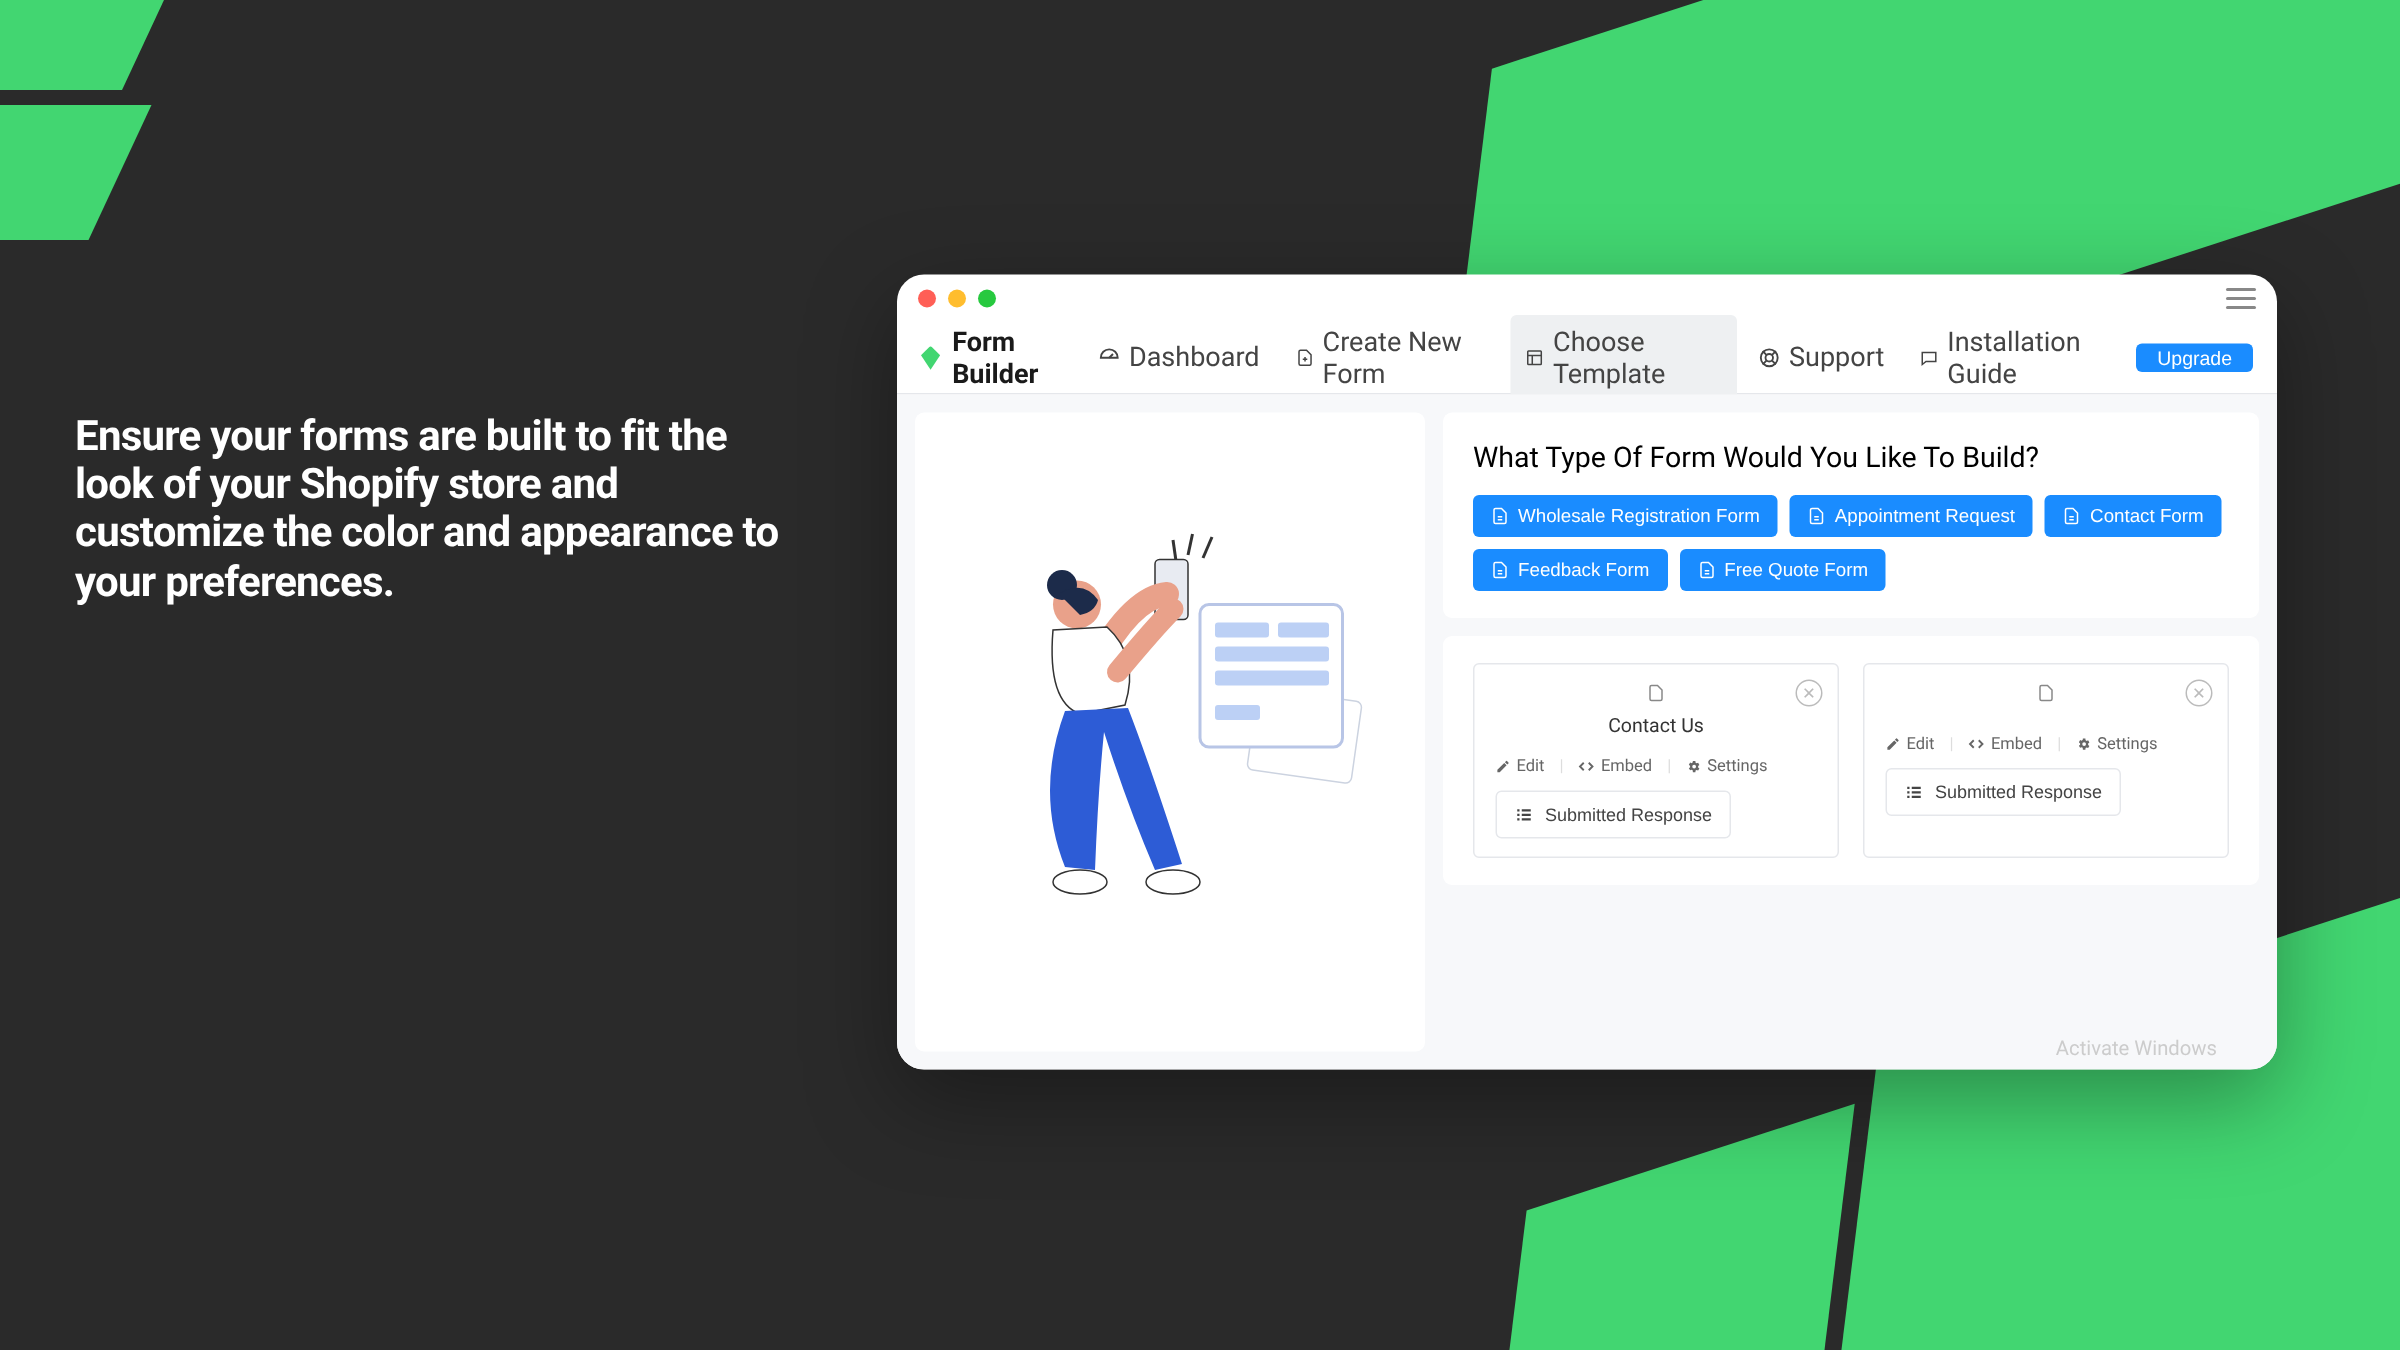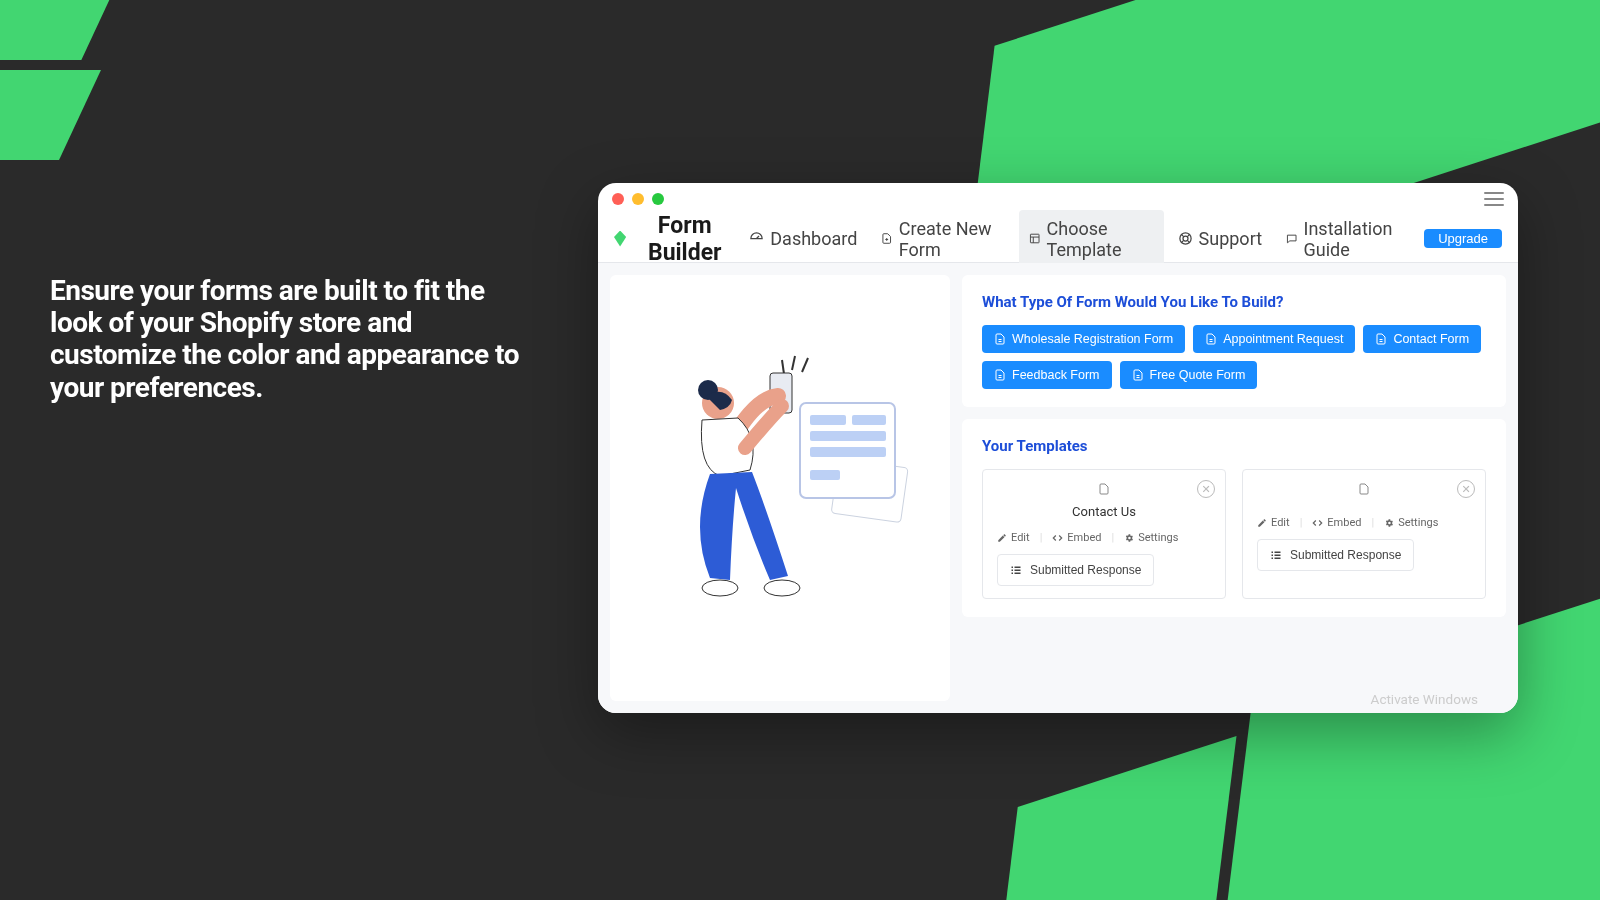--- a/index.html
+++ b/index.html
@@ -60,21 +60,21 @@
   .hamburger span { width: 20px; height: 2px; background: #888; border-radius: 1px; }
 
   .topnav {
     height: 48px;
     display: flex;
     align-items: center;
     padding: 0 16px;
     border-bottom: 1px solid #e5e7eb;
     gap: 4px;
   }
-  .brand { display: flex; align-items: center; gap: 8px; font-weight: 700; font-size: 23px; color: #1a1a1a; margin-right: auto; text-align: center; }
+  .brand { display: flex; align-items: center; gap: 8px; font-weight: 700; font-size: 18px; color: #1a1a1a; margin-right: auto; }
   .brand-icon { width: 16px; height: 16px; background: #42d671; clip-path: polygon(50% 0, 100% 40%, 50% 100%, 0 40%); }
   .navitem {
     display: flex;
     align-items: center;
     gap: 6px;
     padding: 8px 10px;
     font-size: 18px;
     color: #444;
     cursor: pointer;
     border-radius: 4px;
@@ -108,21 +108,21 @@
     justify-content: center;
   }
   .illus-panel svg { width: 260px; height: 300px; }
 
   .main-panel { flex: 1; display: flex; flex-direction: column; gap: 12px; }
   .card {
     background: #fff;
     border-radius: 6px;
     padding: 18px 20px;
   }
-  .card h3 { font-size: 15px; font-weight: 700; color: #1d4ed8; margin-bottom: 14px; }
+  .card h3 { font-size: 19px; font-weight: 400; color: #000000; margin-bottom: 14px; }
   .pill-row { display: flex; flex-wrap: wrap; gap: 8px; }
   .pill {
     background: #1a8cff;
     color: #fff;
     font-size: 12.5px;
     padding: 7px 12px;
     border-radius: 4px;
     display: flex;
     align-items: center;
     gap: 6px;
@@ -321,21 +321,20 @@
                 <path d="M14 2H6a2 2 0 0 0-2 2v16a2 2 0 0 0 2 2h12a2 2 0 0 0 2-2V8l-6-6z"></path>
                 <line x1="9" y1="13" x2="15" y2="13"></line>
                 <line x1="9" y1="17" x2="15" y2="17"></line>
               </svg>
             <span>Free Quote Form</span>
           </button>
         </div>
       </div>
 
       <div class="card">
-        <h3>Your Templates</h3>
         <div class="templates-grid">
 
           <div class="tpl-card">
             <div class="tpl-close">✕</div>
             <div class="tpl-title">
               <svg viewBox="0 0 24 24" fill="none" stroke="currentColor" stroke-width="2">
                   <path d="M14 2H6a2 2 0 0 0-2 2v16a2 2 0 0 0 2 2h12a2 2 0 0 0 2-2V8l-6-6z"></path>
                 </svg>
               <span>Contact Us</span>
             </div>

